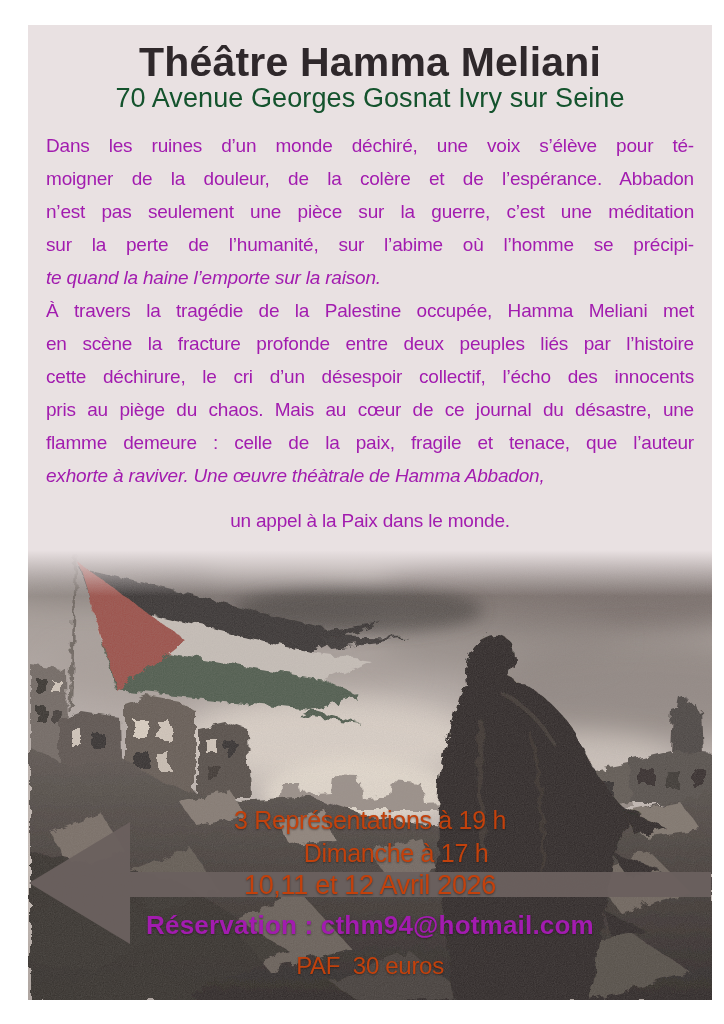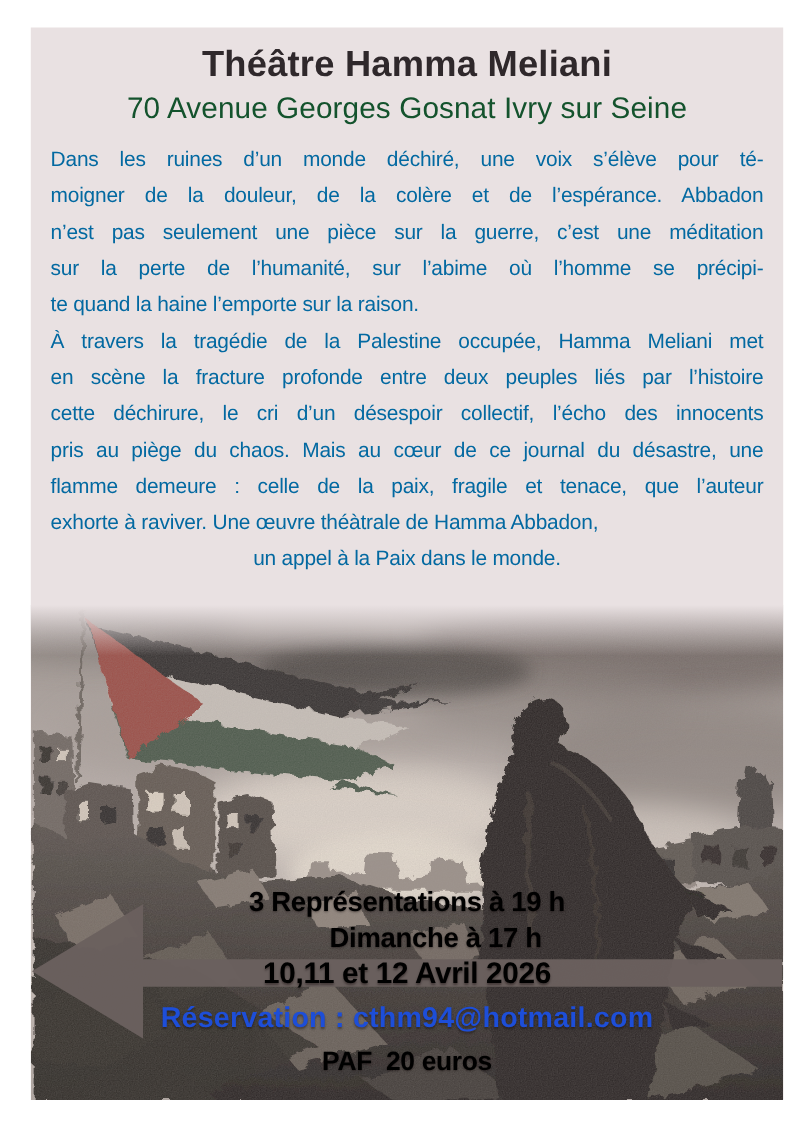--- a/index.html
+++ b/index.html
@@ -6,50 +6,50 @@
   body{
     width:724px;height:1024px;background:#ffffff;position:relative;overflow:hidden;
     font-family:"Liberation Sans", sans-serif;
   }
   .poster{
     position:absolute;left:28px;top:25px;width:684px;height:975px;
     background:#e9e1e2;overflow:hidden;
   }
   .title{
     position:absolute;top:14px;left:0;width:100%;text-align:center;
-    font-size:33px;font-weight:bold;color:#2f282b;letter-spacing:0.2px;
+    font-size:41px;font-weight:bold;color:#2f282b;letter-spacing:0.2px;
   }
   .address{
     position:absolute;top:58px;left:0;width:100%;text-align:center;
     font-size:27px;font-weight:400;color:#14532d;letter-spacing:0.1px;
   }
   .bodytext{
-    position:absolute;top:104px;left:18px;width:648px;color:#0369a1;
+    position:absolute;top:104px;left:18px;width:648px;color:#a21caf;
     font-size:19px;letter-spacing:-0.2px;
   }
   .bodyline{
     height:33px;line-height:33px;white-space:nowrap;
     text-align:justify;text-align-last:justify;
   }
-  .bodyline.align-left{text-align-last:left;}
-  .bodyline.align-center{text-align-last:center;white-space:normal;text-align:center;}
+  .bodyline.align-left{text-align-last:left;font-style:italic;}
+  .bodyline.align-center{text-align-last:center;white-space:normal;text-align:center;margin-top:12px;}
   .artwork{
     position:absolute;left:0;top:525px;width:684px;height:450px;display:block;
   }
   .overlay{
-    position:absolute;left:0;width:100%;text-align:center;color:#000000;
-    font-weight:bold;letter-spacing:-0.3px;
+    position:absolute;left:0;width:100%;text-align:center;color:#c2410c;
+    font-weight:normal;letter-spacing:-0.3px;
     text-shadow:0 1px 2px rgba(20,12,10,0.45);
   }
   .sched1{top:780px;font-size:25px;line-height:31px;}
   .sched2{top:813px;font-size:25px;line-height:31px;padding-left:26px;}
   .sched3{top:844px;font-size:27px;line-height:33px;}
   .reservation{
     top:884px;font-size:26px;line-height:32px;font-weight:600;
-    color:#1d4ed8;letter-spacing:0.2px;
+    color:#a21caf;letter-spacing:0.2px;
   }
   .price{top:926px;font-size:24px;line-height:30px;white-space:pre;}
 </style>
 </head>
 <body>
 
 <div class="poster">
 
   <div class="title">Théâtre Hamma Meliani</div>
   <div class="address">70 Avenue Georges Gosnat Ivry sur Seine</div>
@@ -209,15 +209,15 @@
 
     <polygon fill="#6a605e" opacity="0.97" points="1,333 102,272 102,322 683,322 683,347 102,347 102,394"></polygon>
 
     <rect x="0" y="0" width="684" height="46" fill="url(#fadeg)"></rect>
   </svg>
 
   <div class="overlay sched1">3 Représentations à 19 h</div>
   <div class="overlay sched2">Dimanche à 17 h</div>
   <div class="overlay sched3">10,11 et 12 Avril 2026</div>
   <div class="overlay reservation">Réservation : cthm94@hotmail.com</div>
-  <div class="overlay price">PAF  20 euros</div>
+  <div class="overlay price">PAF  30 euros</div>
 
 </div>
 
 </body></html>

